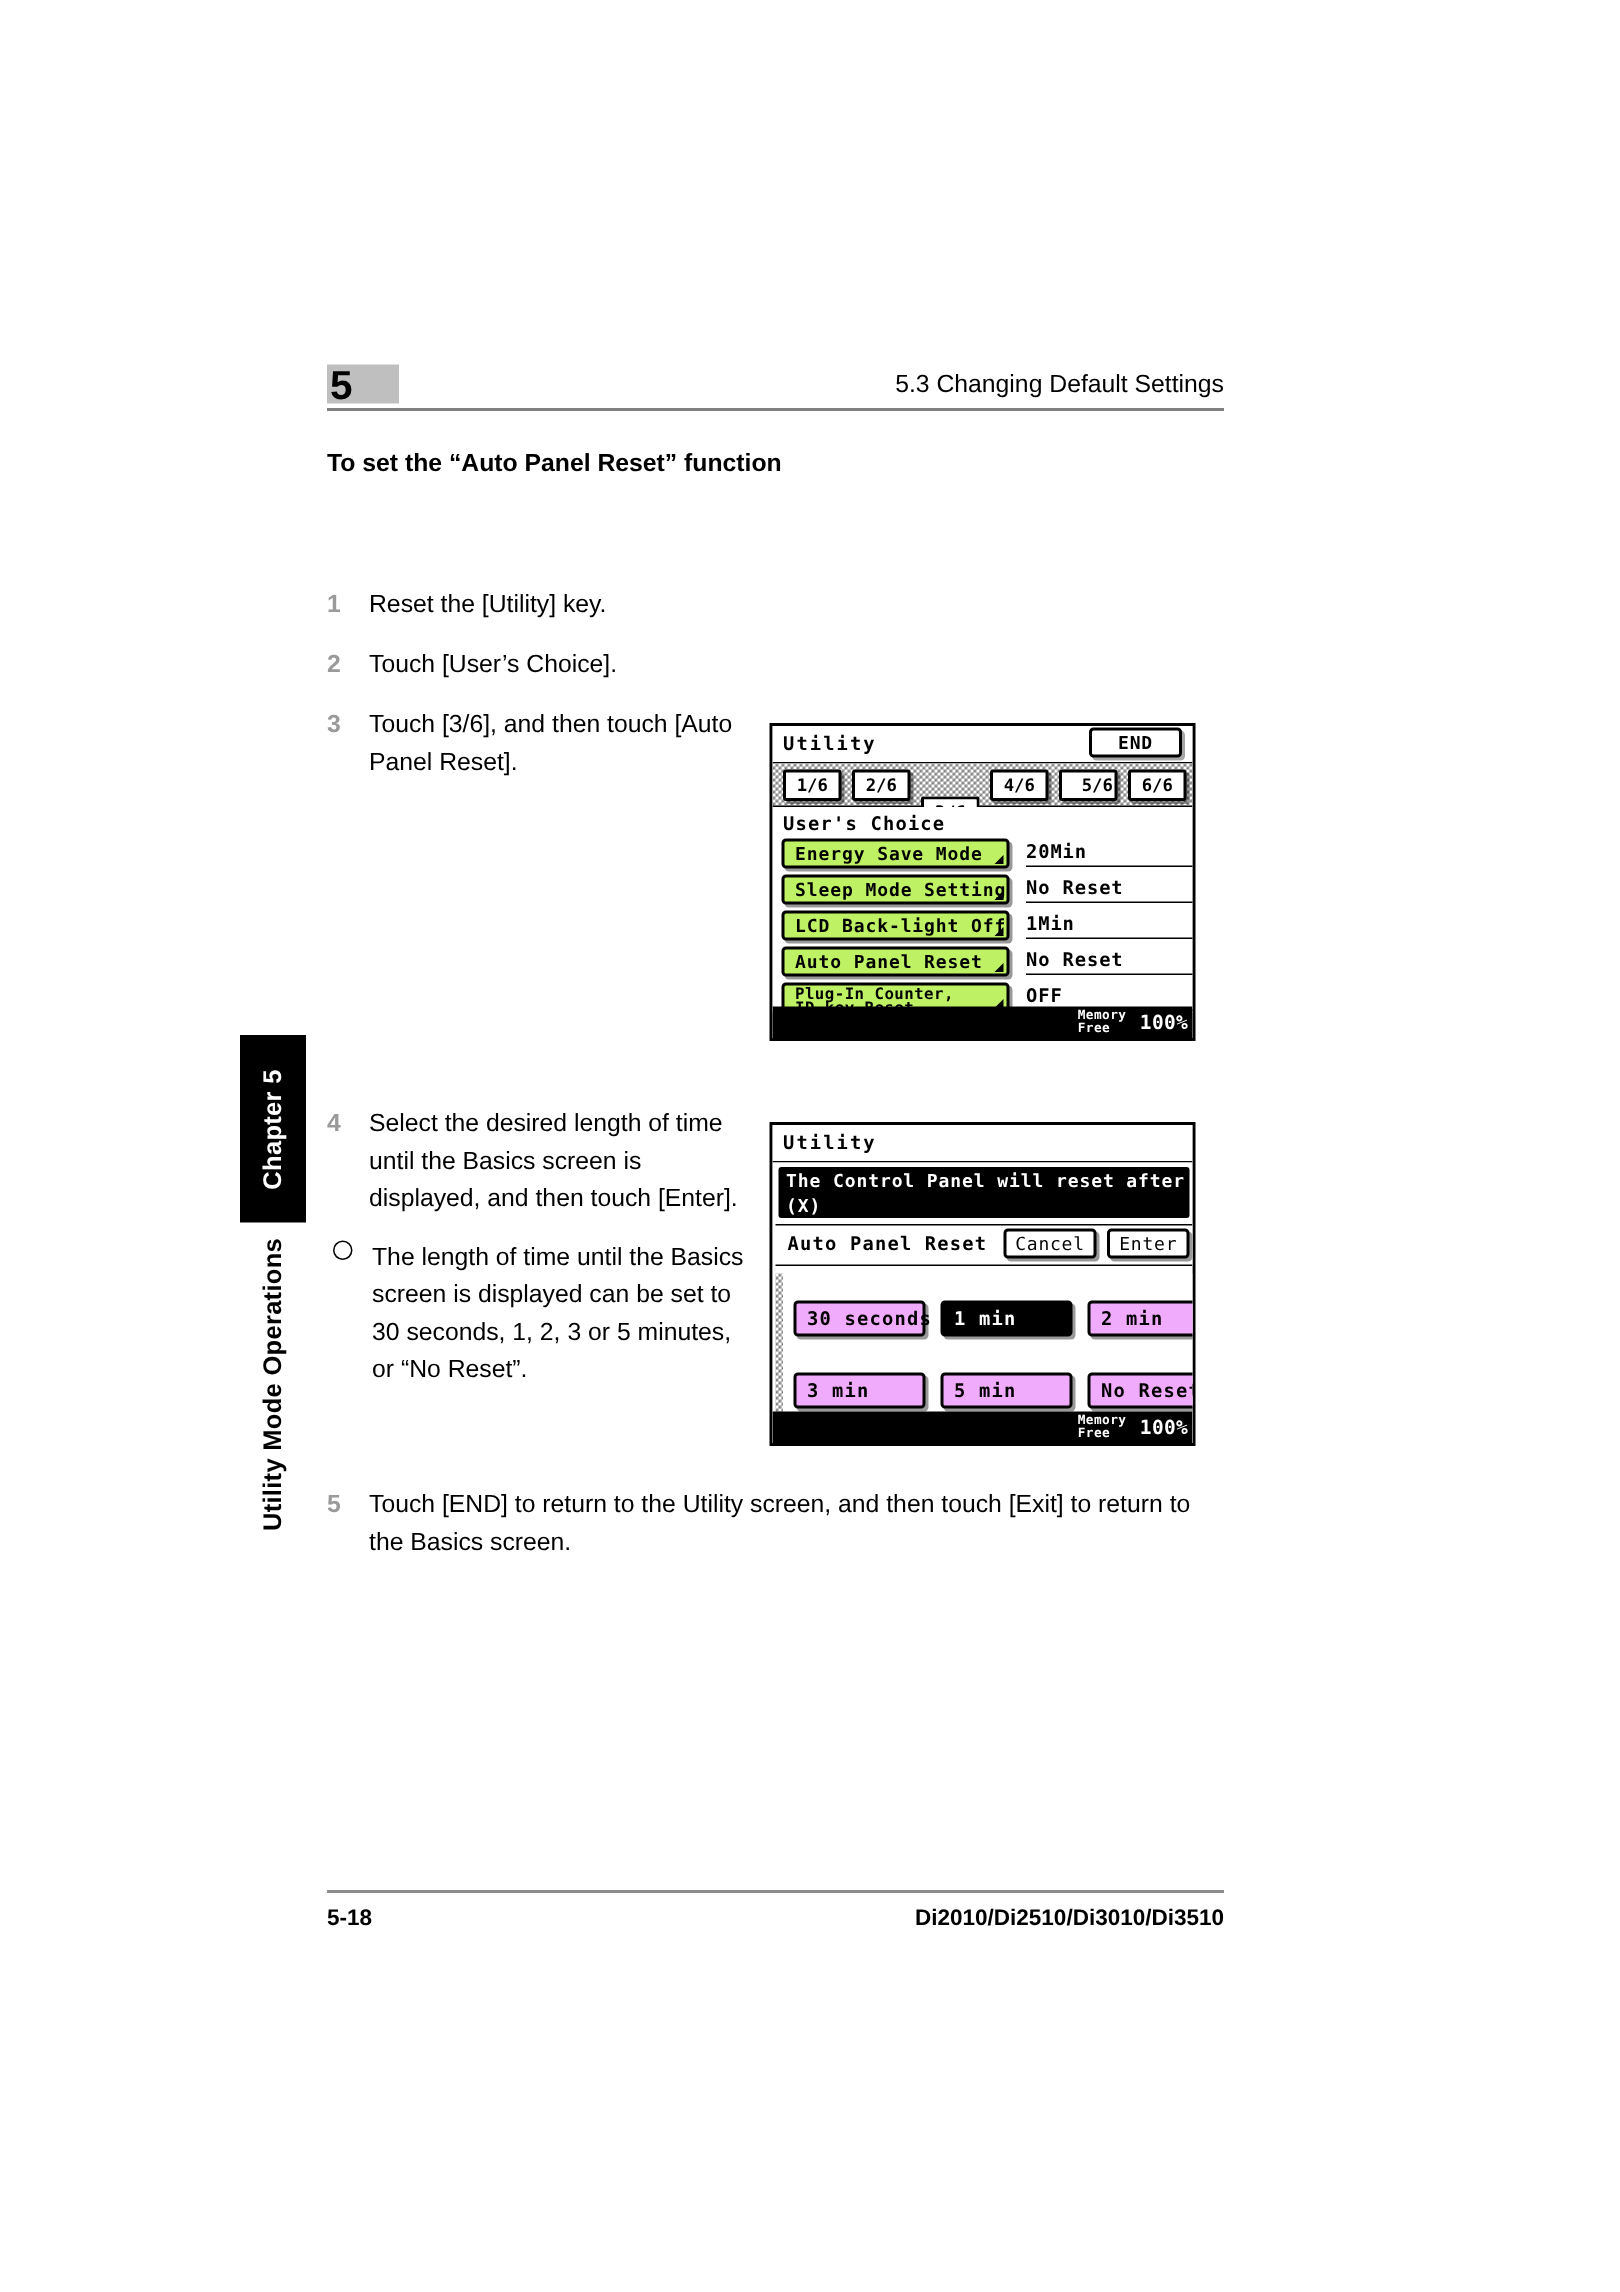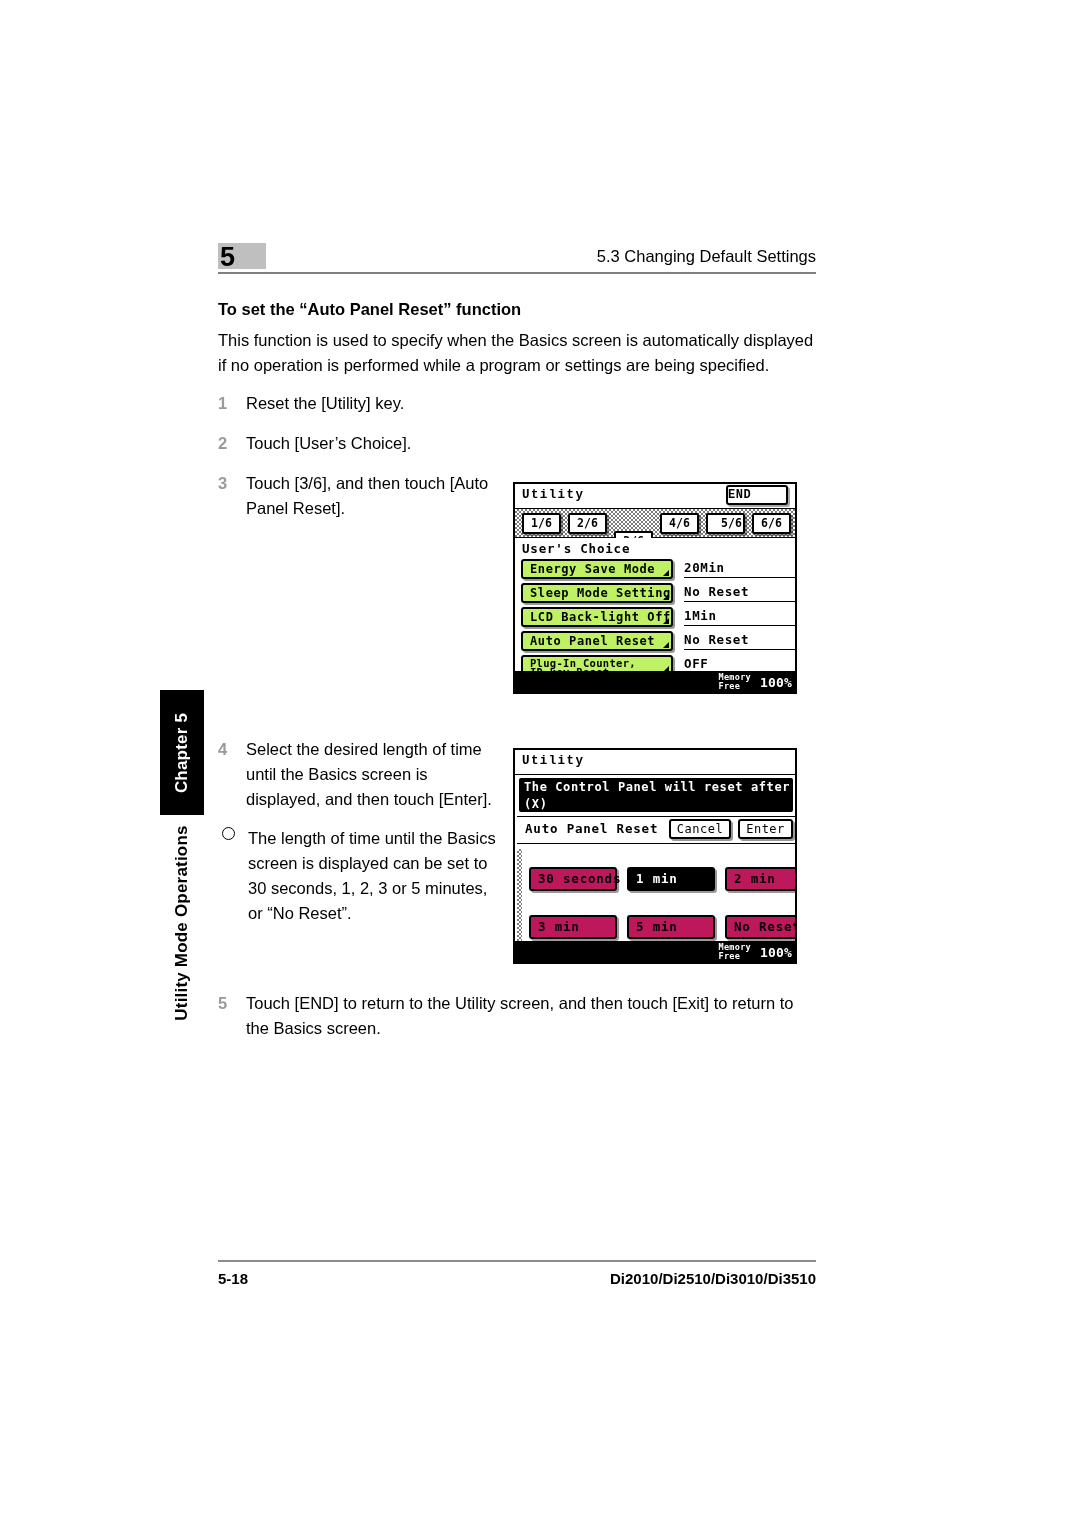--- a/index.html
+++ b/index.html
@@ -170,39 +170,38 @@
     overflow: hidden;
   }
   #lcd-one { left: 513px; top: 482px; width: 284px; height: 212px; }
   #lcd-two { left: 513px; top: 748px; width: 284px; height: 216px; }
 
   .lcd-titlebar {
     position: relative;
     height: 24px;
     background: #fff;
     border-bottom: 1px solid #000;
-    font-family: Liberation Mono, monospace;
   }
   .lcd-title {
     position: absolute;
     left: 7px; top: 4px;
     font-size: 12.5px;
     font-weight: bold;
     letter-spacing: 1.4px;
   }
   .lcd-end-btn {
     position: absolute;
     right: 7px; top: 1px;
     width: 62px; height: 20px;
     border: 2px solid #000;
     border-radius: 3px;
     background: #fff;
     box-shadow: 2px 2px 0 rgba(0,0,0,0.35);
     box-sizing: border-box;
-    text-align: left;
+    text-align: center;
     font-size: 12px;
     font-weight: bold;
     line-height: 16px;
     letter-spacing: 0.5px;
   }
 
   
   .dither {
     background-color: #ffffff;
     background-image:
@@ -387,21 +386,21 @@
   .choice-strip-left {
     position: absolute;
     left: 0; top: 0;
     width: 5px; height: 114px;
   }
   .choice-btn {
     position: absolute;
     width: 88px; height: 24px;
     border: 2px solid #000;
     border-radius: 3px;
-    background: #be185d;
+    background: #f0abfc;
     box-sizing: border-box;
     box-shadow: 2px 2px 0 rgba(0,0,0,0.4);
     font-size: 12.5px;
     font-weight: bold;
     line-height: 19px;
     padding-left: 7px;
     letter-spacing: 0.8px;
     white-space: nowrap;
   }
   .choice-btn.selected {
@@ -422,21 +421,20 @@
   </div>
 
   <div class="chapter-tab">
     <div class="chapter-tab-label">Chapter 5</div>
   </div>
   <div class="chapter-section">
     <div class="chapter-section-label">Utility Mode Operations</div>
   </div>
 
   <div class="sec-title">To set the “Auto Panel Reset” function</div>
-  <div class="intro">This function is used to specify when the Basics screen is automatically displayed if no operation is performed while a program or settings are being specified.</div>
 
   <div class="step" style="left:218px; top:391px; width:290px;">
     <span class="step-num">1</span>
     <div class="step-body">Reset the [Utility] key.</div>
   </div>
 
   <div class="step" style="left:218px; top:431px; width:290px;">
     <span class="step-num">2</span>
     <div class="step-body">Touch [User’s Choice].</div>
   </div>

